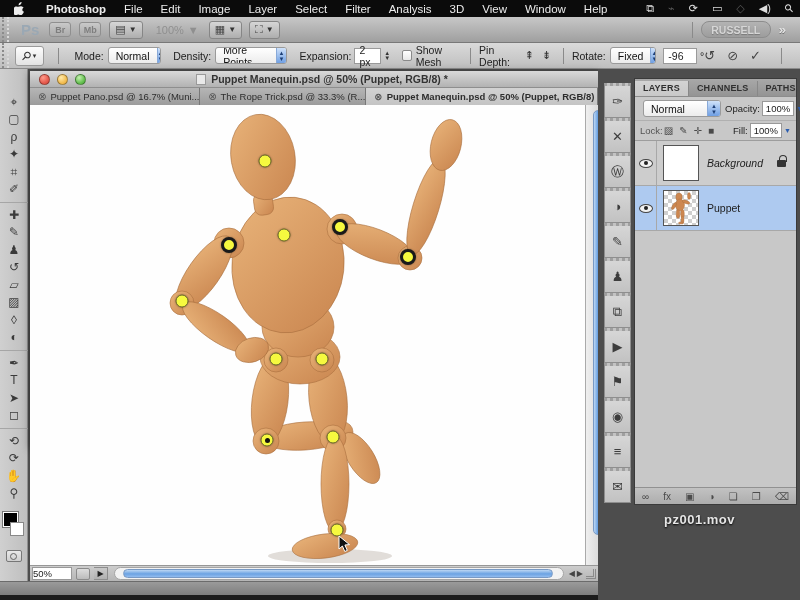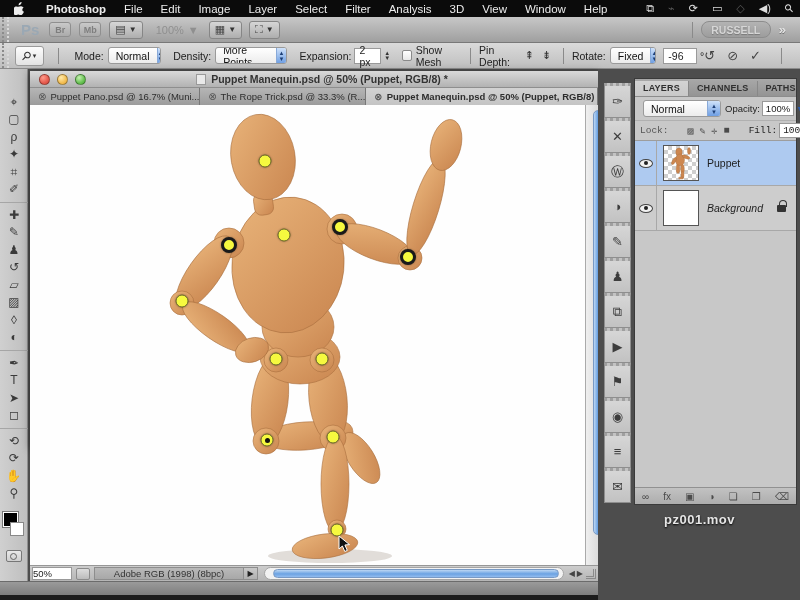--- a/index.html
+++ b/index.html
@@ -137,21 +137,21 @@
   .panel-tab { padding:2px 8px 3px; border-right:1px solid #888; font-weight:bold; letter-spacing:.2px; }
   .panel-tab.active { background:linear-gradient(#d3d3d3,#c8c8c8); }
   #blend-row { height:24px; display:flex; align-items:center; padding:0 4px; font-size:9.5px; color:#222;
     border-bottom:1px solid #b0b0b0; }
   #blend-select { flex:0 0 78px; }
   #opacity-box { display:flex; align-items:center; margin-left:auto; gap:2px; }
   .small-field { height:15px; background:#fff; border:1px solid #999; padding:0 3px; display:flex;
     align-items:center; font-size:9.5px; }
   .drop-arrow { font-size:7px; color:#2a5db0; }
   #lock-row { height:20px; display:flex; align-items:center; padding:0 5px; font-size:9.5px; color:#555;
-    border-bottom:1px solid #9d9d9d; gap:19px;font-family:Liberation Mono, monospace; }
+    border-bottom:1px solid #9d9d9d; gap:1px; }
   #lock-row .licon { font-size:10px; color:#4a4a4a; }
   #lock-row .fill { margin-left:auto; display:flex; align-items:center; gap:2px; color:#222; }
   .layer-row { height:45px; display:flex; align-items:center; border-bottom:1px solid #a8a8a8;
     background:#cdcdcd; font-size:10.5px; color:#1d1d1d; }
   .layer-row.selected { background:#aecaf0; }
   .eye-well { width:22px; height:45px; border-right:1px solid #a8a8a8; display:flex; align-items:center; justify-content:center; }
   .eye { width:14px; height:9px; border-radius:50%; background:#f2f2f2; border:1px solid #444; position:relative; }
   .eye::after { content:""; position:absolute; left:4px; top:1.5px; width:4px; height:4px; border-radius:50%; background:#222; }
   .eye-empty { width:14px; height:10px; border:1px solid #999; background:#d8d8d8; }
   .thumb { width:36px; height:36px; border:1px solid #555; margin:0 8px 0 6px; background:#fff; position:relative; }
@@ -422,23 +422,20 @@
       </svg>
     </div>
     <div id="vscroll">
         <div class="thumb"></div>
       </div>
     <div id="statusbar">
       <span id="zoom-field">
           <span>50%</span>
         </span>
       <span class="status-docicon"></span>
-      <span id="profile-seg">
-          <span>Adobe RGB (1998) (8bpc)</span>
-        </span>
       <span class="seg-arrow">▶</span>
       <span id="hscroll">
           <span class="thumb"></span>
         </span>
       <span class="scroll-btns">
         <span>◀</span>
         <span>▶</span>
       </span>
       <span class="resize-grip"></span>
     </div>
@@ -492,47 +489,47 @@
           </span>
         <span class="fill">
           <span>Fill:</span>
           <span class="small-field">
               <span>100%</span>
             </span>
           <span class="drop-arrow">▼</span>
         </span>
       </div>
       <div id="layer-list">
+          <div class="layer-row">
+            <div class="eye-well">
+              <span class="eye"></span>
+            </div>
+            <div class="thumb"></div>
+            <span class="layer-name italic">Background</span>
+            <span class="padlock"></span>
+          </div>
           <div class="layer-row selected">
             <div class="eye-well">
               <span class="eye"></span>
             </div>
             <div class="thumb checker"><svg width="34" height="34" viewBox="0 0 34 34">
                 <g fill="#cd8750" stroke="#a96f3e" stroke-width="0.4">
                   <ellipse cx="15" cy="6" rx="3.2" ry="4"></ellipse>
                   <ellipse cx="16" cy="14" rx="4.5" ry="6"></ellipse>
                   <ellipse cx="10" cy="15" rx="1.6" ry="4" transform="rotate(30 10 15)"></ellipse>
                   <ellipse cx="22" cy="11" rx="4" ry="1.6" transform="rotate(20 22 11)"></ellipse>
                   <ellipse cx="25" cy="5" rx="1.5" ry="3.4"></ellipse>
                   <ellipse cx="14" cy="23" rx="1.8" ry="4.4"></ellipse>
                   <ellipse cx="18.5" cy="23" rx="1.8" ry="4.4"></ellipse>
                   <ellipse cx="18.5" cy="29" rx="1.5" ry="3.6"></ellipse>
                   <ellipse cx="17" cy="32" rx="2.6" ry="1.1"></ellipse>
                 </g>
               </svg></div>
             <span class="layer-name">Puppet</span>
           </div>
-          <div class="layer-row">
-            <div class="eye-well">
-              <span class="eye"></span>
-            </div>
-            <div class="thumb"></div>
-            <span class="layer-name italic">Background</span>
-            <span class="padlock"></span>
-          </div>
         </div>
       <div id="layers-bottom">
           <span>∞</span>
           <span>fx</span>
           <span>▣</span>
           <span>◑</span>
           <span>❏</span>
           <span>❐</span>
           <span>⌫</span>
         </div>

